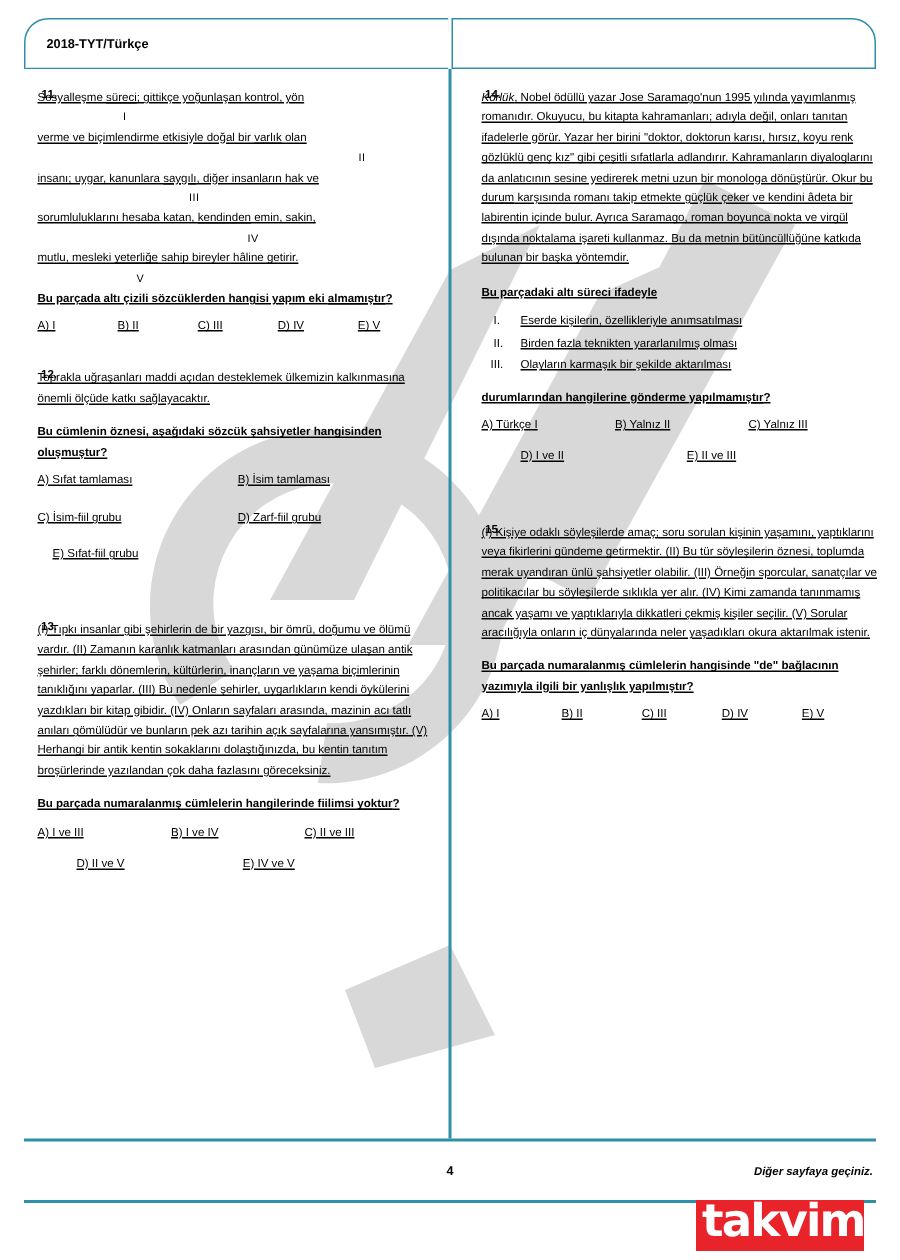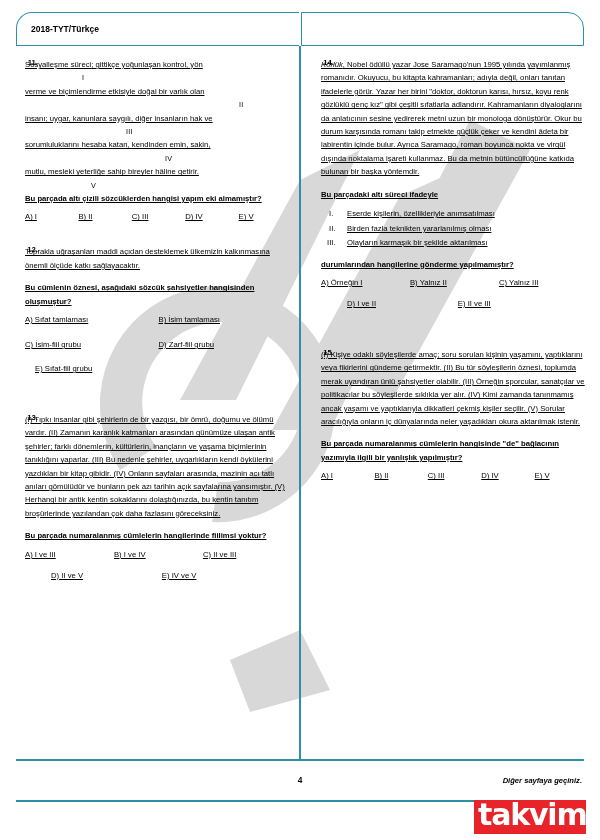--- a/index.html
+++ b/index.html
@@ -221,21 +221,21 @@
     position: absolute;
     right: 18px; top: 776px;
     font-size: 7.6px;
     font-style: italic;
     font-weight: bold;
   }
 
   
   .logo {
     position: absolute;
-    right: 2px;
+    right: 12px;
     top: 796px;
     height: 42px;
     width: 124px;
     z-index: 4;
   }
   .logo-red {
     position: absolute;
     left: 0; top: 4px;
     width: 112px; height: 34px;
     background: #e8242a;
@@ -403,21 +403,21 @@
             <span class="rn w3">III.</span>
             <span>Olayların karmaşık bir şekilde aktarılması</span>
           </li>
         </ul>
 
         <div class="stem">
           durumlarından hangilerine gönderme
           <u class="ul">yapılmamıştır</u>?
         </div>
         <div class="opts-3">
-          <div class="o">A) Örneğin I</div>
+          <div class="o">A) Türkçe I</div>
           <div class="o">B) Yalnız II</div>
           <div class="o">C) Yalnız III</div>
         </div>
         <div class="opts-2">
           <div class="o">D) I ve II</div>
           <div class="o">E) II ve III</div>
         </div>
       </div>
     </div>
 

